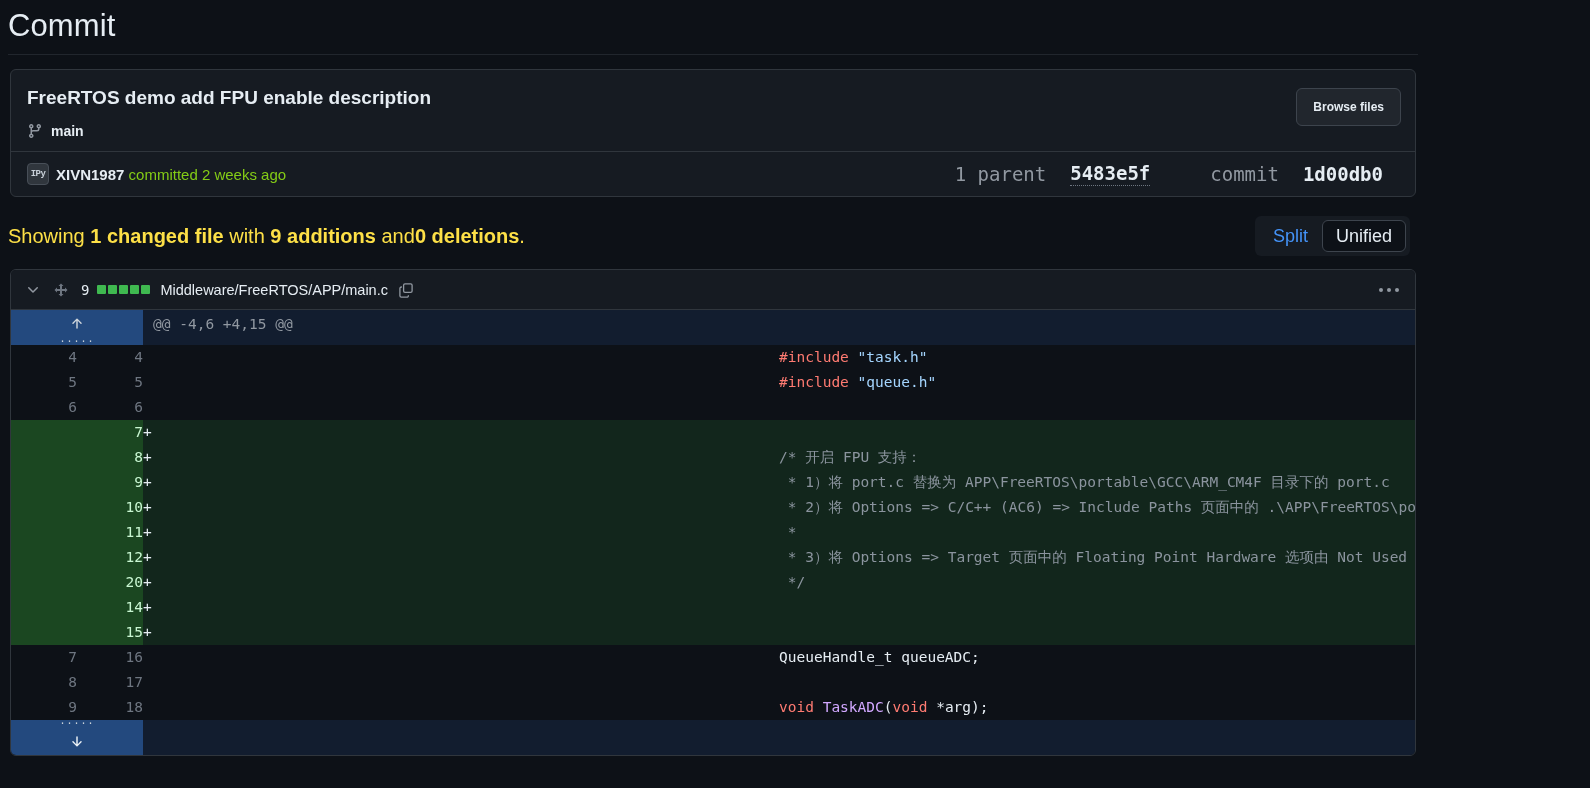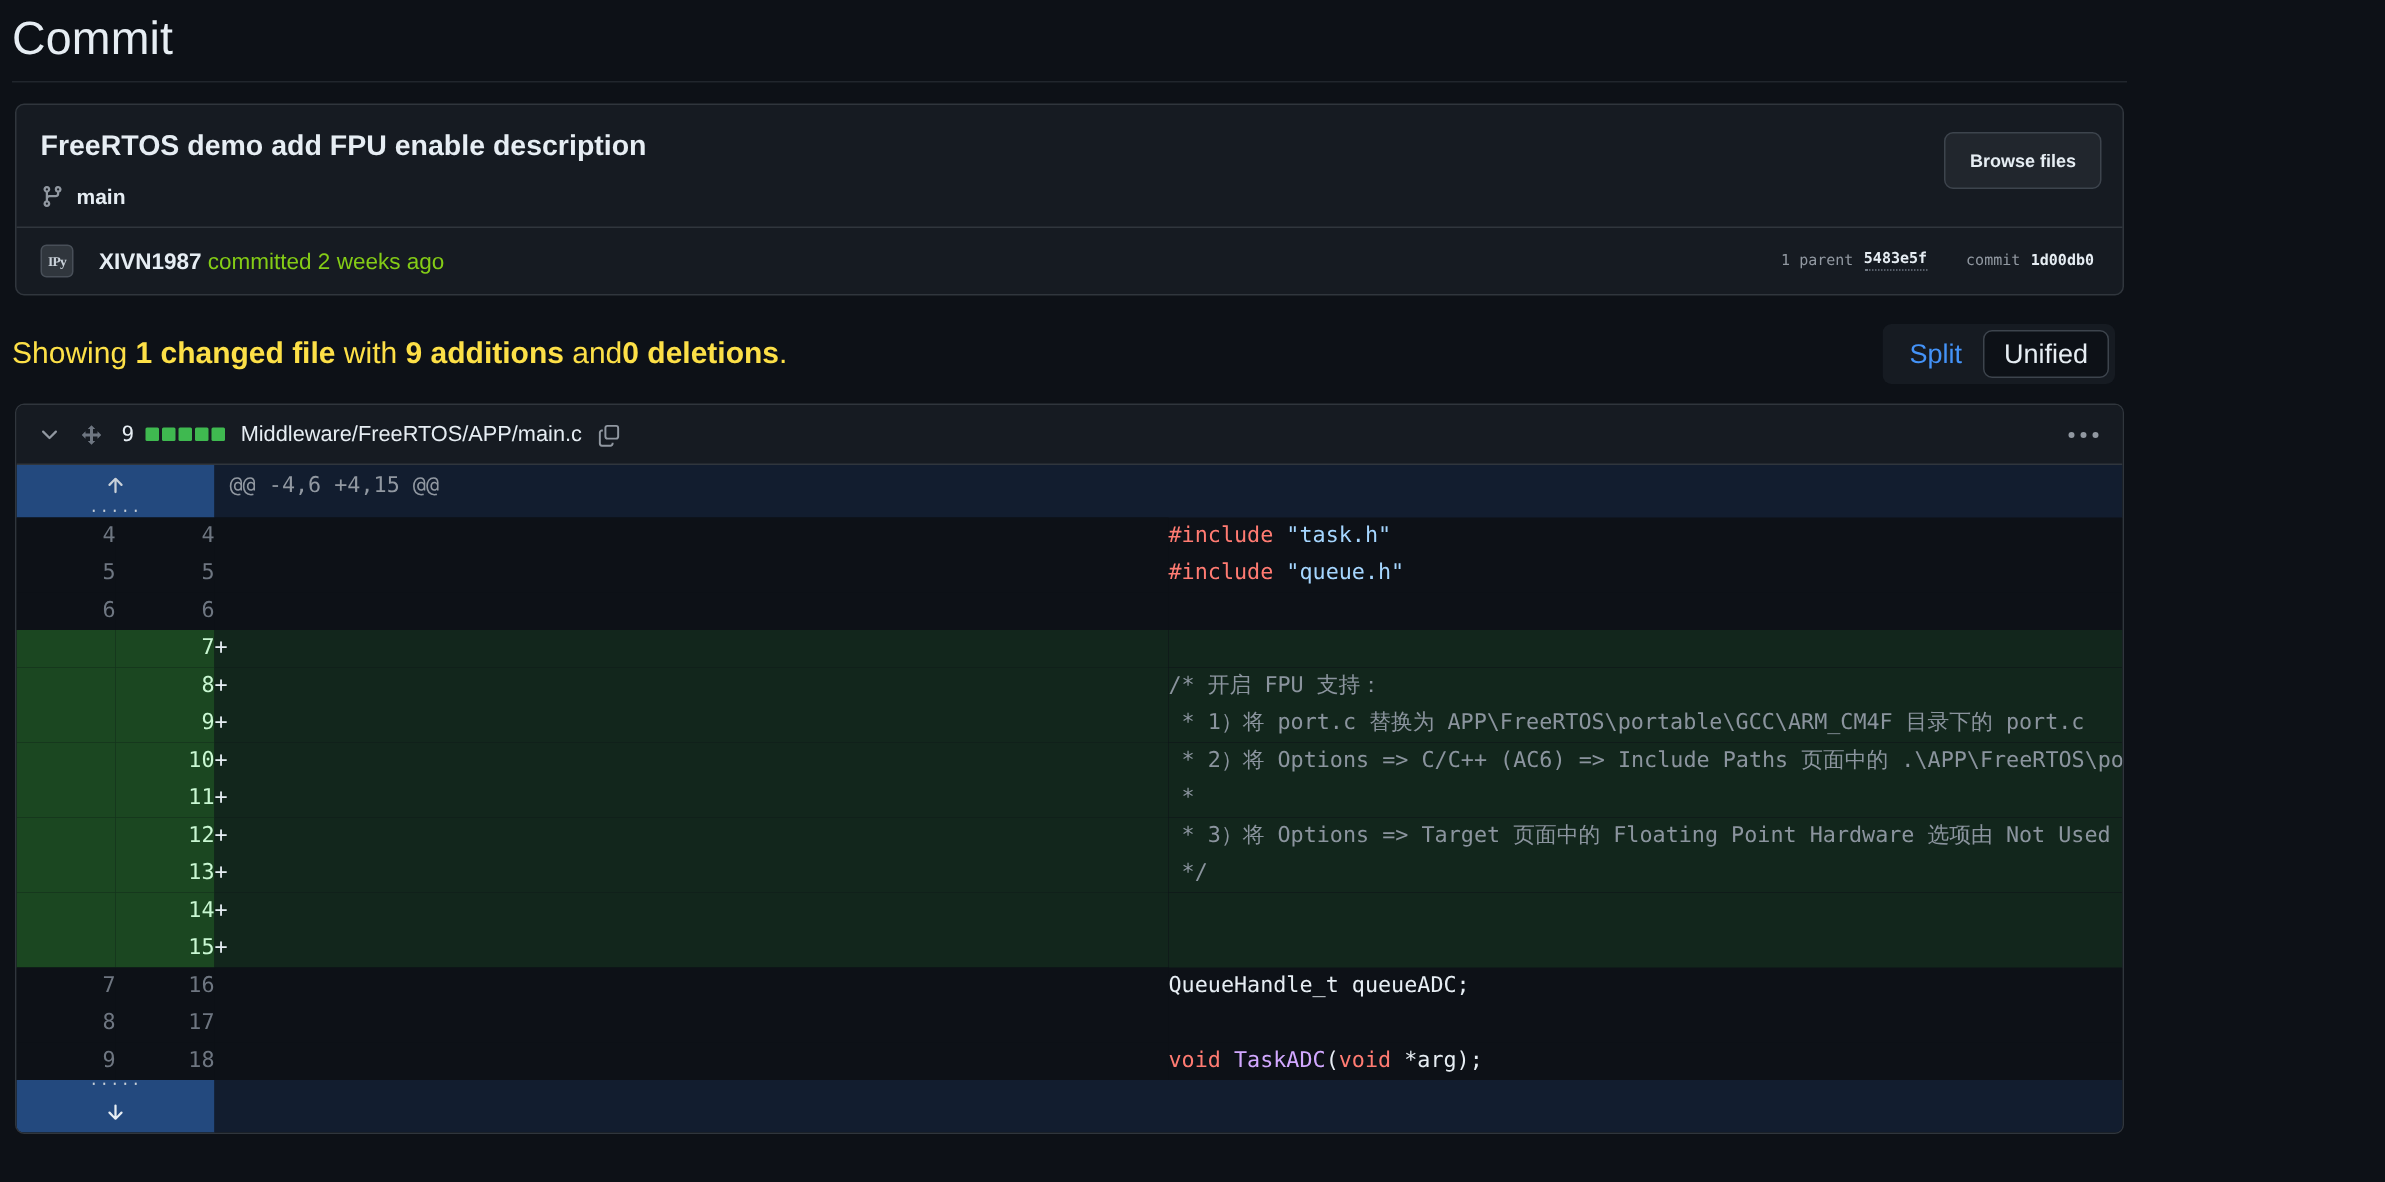--- a/index.html
+++ b/index.html
@@ -67,40 +67,40 @@
     padding: 11px 16px;
     display: flex; align-items: center;
     position: relative;
     min-height: 44px;
   }
   .avatar {
     width: 22px; height: 22px;
     border-radius: 4px;
     background: #30363d;
     display: flex; align-items: center; justify-content: center;
-    font-family: Liberation Serif, serif;
+    font-family: Liberation Mono, monospace;
     font-size: 9px; font-weight: 700;
     color: #c9d1d9;
-    margin-right: 17px;
+    margin-right: 7px;
     border: 1px solid #484f58;
     overflow: hidden;
     letter-spacing: -0.5px;
   }
   .author {
     font-size: 15px; color: #e6edf3;
   }
   .author b { font-weight: 600; }
   .author .muted { color: #84cc16; }
   .hashes {
-    position: absolute; right: 19px; top: 50%;
+    position: absolute; right: 32px; top: 50%;
     transform: translateY(-50%);
     font-family: "DejaVu Sans Mono", monospace;
-    font-size: 10px;
+    font-size: 19px;
     color: #9198a1;
-    display: flex; align-items: center; gap: 7px;
+    display: flex; align-items: center; gap: 24px;
   }
   .hashes .strong { color: #e6edf3; font-weight: 700; }
   .hash-dotted { border-bottom: 1px dotted #6e7681; padding-bottom: 1px; }
   .hash-sep { display: inline-block; width: 12px; }
 
   
   .showing-row {
     margin: 22px 10px 0 0;
     padding-left: 8px;
     display: flex; align-items: center;
@@ -394,21 +394,21 @@
             <td class="code"><span class="s-com"> *</span><span class="s-com">                                                                                     .\APP\FreeRTOS\portable\GCC\ARM_CM4F</span></td>
           </tr>
           <tr class="add">
             <td class="ln"></td>
             <td class="ln">12</td>
             <td class="marker">+</td>
             <td class="code"><span class="s-com"> * 3）将 Options =&gt; Target 页面中的 Floating Point Hardware 选项由 Not Used 改为 Single Precision</span></td>
           </tr>
           <tr class="add">
             <td class="ln"></td>
-            <td class="ln">13</td>
+            <td class="ln">20</td>
             <td class="marker">+</td>
             <td class="code"><span class="s-com"> */</span></td>
           </tr>
           <tr class="add">
             <td class="ln"></td>
             <td class="ln">14</td>
             <td class="marker">+</td>
             <td class="code"><span class="s-plain"></span></td>
           </tr>
           <tr class="add">

